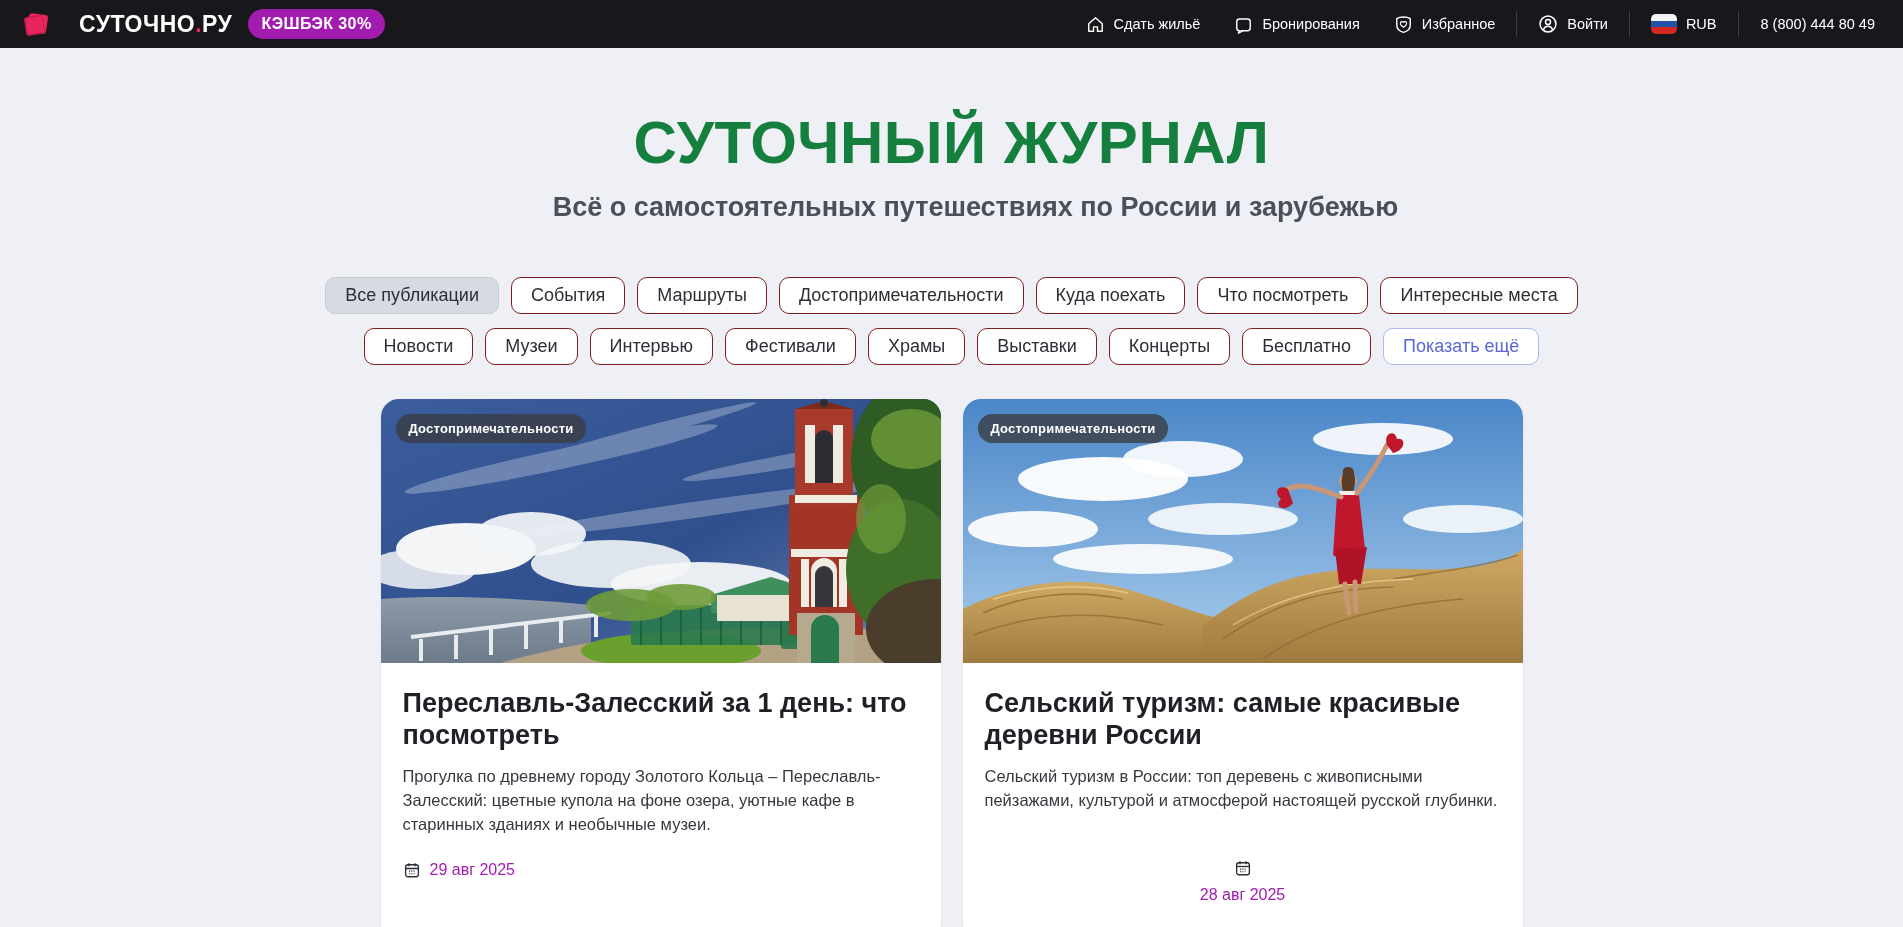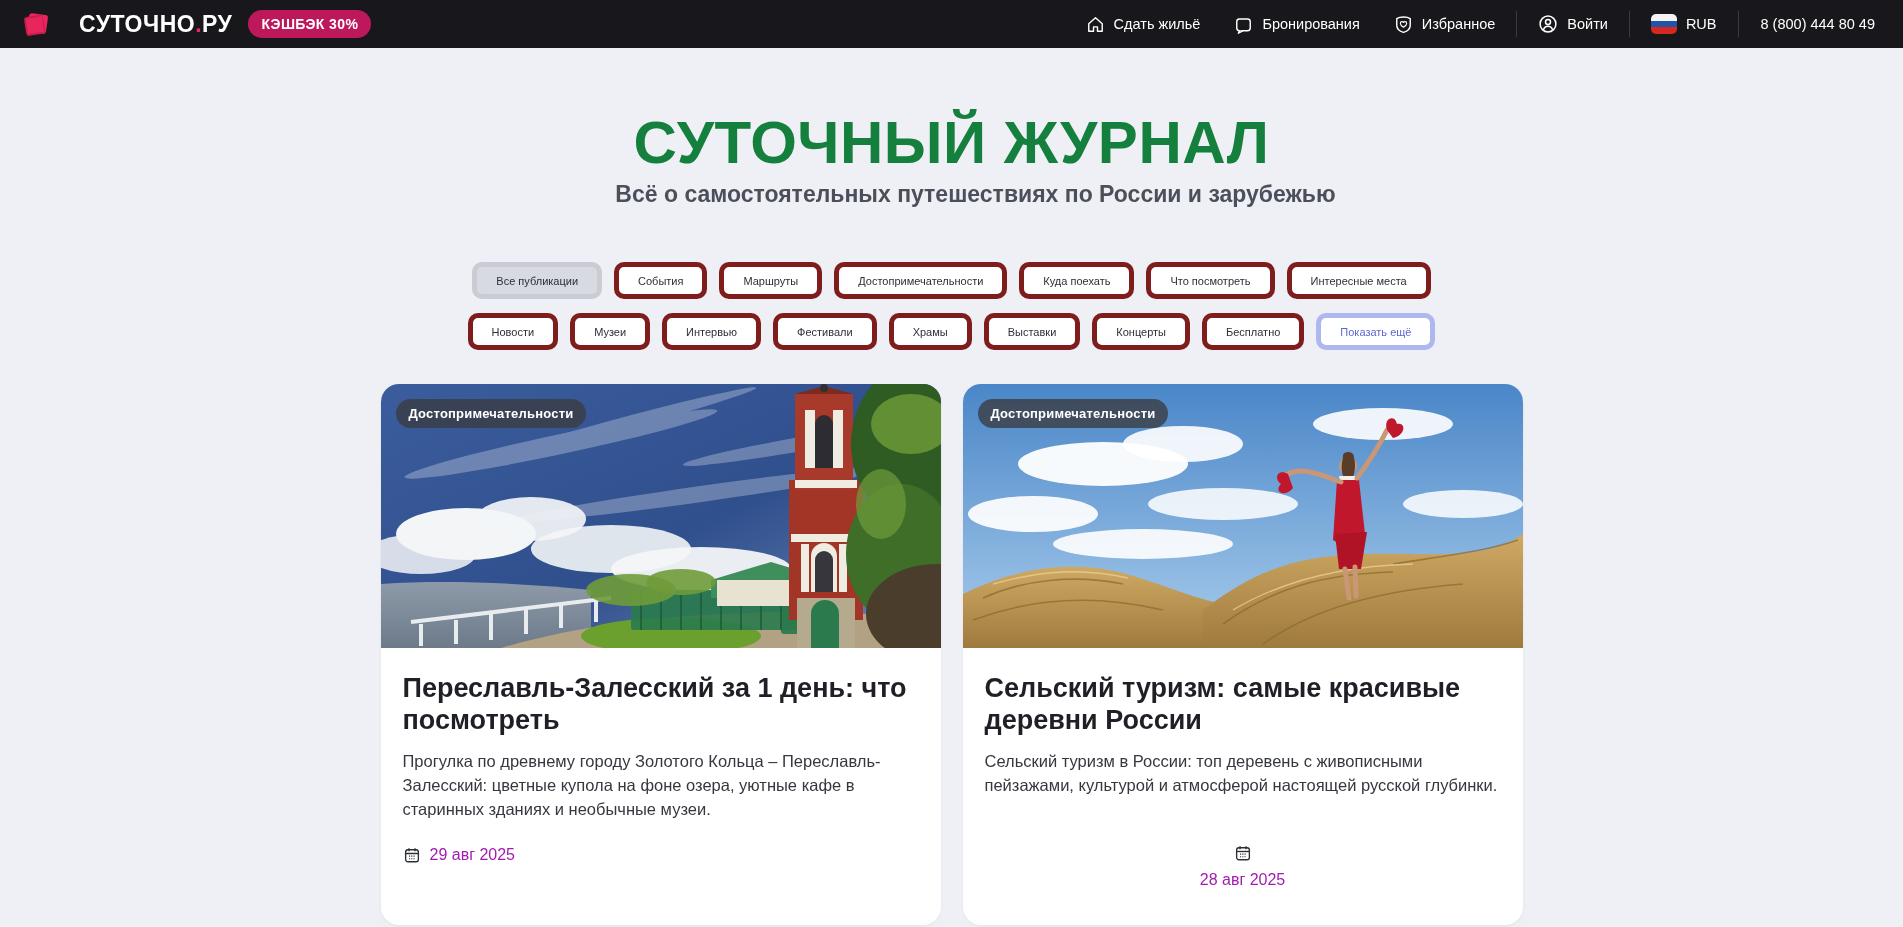--- a/index.html
+++ b/index.html
@@ -14,21 +14,21 @@
     height: 48px; background: #18181c; color: #fff;
     display: flex; align-items: center; justify-content: space-between;
     padding: 0 28px 0 22px;
   }
   .topbar-left { display: flex; align-items: center; gap: 16px; }
   .logo { display: flex; align-items: center; gap: 27px; cursor: pointer; }
   .logo-word { font-size: 23px; font-weight: 800; letter-spacing: .5px; color:#fff; }
   .logo-word .dotru { color: #e8255c; }
   .logo-word .ru { color: #fff; }
   .cashback-pill {
-    background: #be185d; color: #fff; font-size: 14px; font-weight: 800;
+    background: #a21caf; color: #fff; font-size: 16px; font-weight: 800;
     letter-spacing: .4px; padding: 6px 13px; border-radius: 999px; white-space: nowrap;
   }
   .topbar-right { display: flex; align-items: center; gap: 0; justify-content: space-between; }
   .nav-item {
     display: flex; align-items: center; gap: 9px; color: #fff;
     font-size: 14.5px; cursor: pointer; padding: 0 17px; white-space: nowrap;
   }
   .nav-item svg { display: block; }
   .tb-divider { width: 1px; height: 26px; background: #3a3a41; margin: 0 4px; }
   .flag {
@@ -36,29 +36,29 @@
     display: flex; flex-direction: column; flex-shrink: 0;
   }
   .flag .w { flex: 1; background: #f4f4f4; }
   .flag .b { flex: 1; background: #2353a8; }
   .flag .r { flex: 1; background: #d5281f; }
   .phone { font-size: 14.5px; color: #fff; padding-left: 18px; white-space: nowrap; }
 
   
   .hero { text-align: center; margin-top: 60px; }
   .hero h1 { font-size: 60px; font-weight: 800; letter-spacing: .5px; color: #15803d; }
-  .hero-sub { margin-top: 4px; font-size: 23px; font-weight: 700; color: #4b4f5a; padding-left: 48px; }
+  .hero-sub { margin-top: 15px; font-size: 27px; font-weight: 700; color: #4b4f5a; padding-left: 48px; }
 
   
   .filters { margin-top: 54px; display: flex; flex-direction: column; gap: 14px; align-items: center; }
   .chip-row { display: flex; gap: 12px; justify-content: center; }
   .chip {
-    background: #fff; border: 5px solid #7f1d1d; border-radius: 10px;
+    background: #fff; border: 1px solid #7f1d1d; border-radius: 10px;
     height: 37px; display: flex; align-items: center; padding: 0 19px;
-    font-size: 11px; color: #2c2f36; cursor: pointer; white-space: nowrap;
+    font-size: 18px; color: #2c2f36; cursor: pointer; white-space: nowrap;
   }
   .chip.selected { background: #d8dae1; border-color: #c9cbd5; }
   .chip.more { color: #5b67d3; border-color: #aeb7ee; font-weight: 400; }
 
   
   .cards-wrap { width: 1142px; margin: 34px auto 0; display: flex; flex-wrap: wrap; gap: 24px 22px; }
   .card {
     width: 560px; background: #fff; border-radius: 18px; overflow: hidden;
     box-shadow: 0 1px 3px rgba(25,28,40,.06); cursor: pointer;
   }

